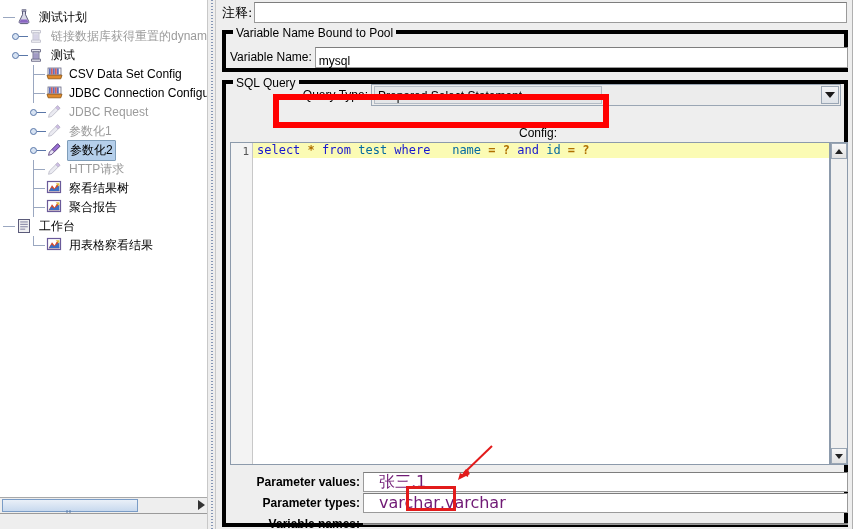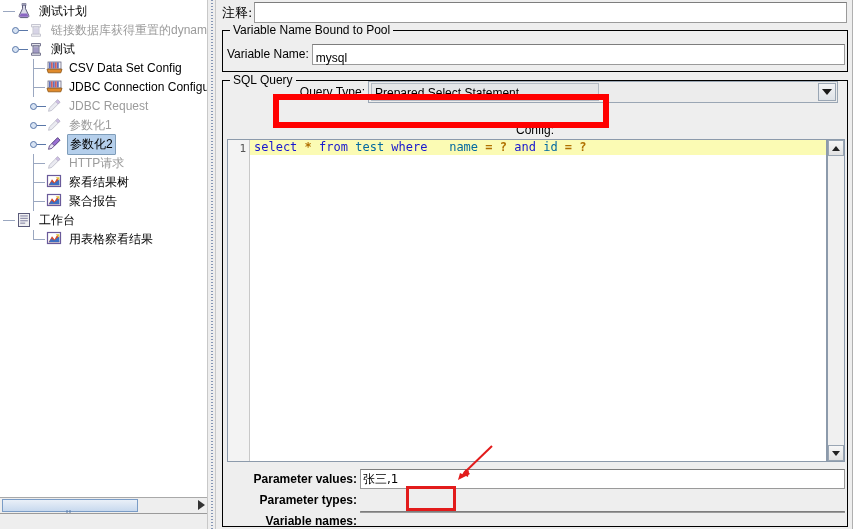--- a/index.html
+++ b/index.html
@@ -17,21 +17,21 @@
 
   
   #tree-panel {
     position: absolute; left: 0; top: 0;
     width: 207px; height: 513px;
     background: #ffffff;
     border: 1px solid #9a9a9a;
     border-top: none; border-left: none;
     overflow: hidden;
   }
-  .tree-list { position: relative; padding: 2px 0 0 0; }
+  .tree-list { position: relative; padding: 8px 0 0 0; }
   .tree-row {
     position: relative;
     height: 19px;
     display: flex;
     align-items: center;
     white-space: nowrap;
     font-size: 12px;
     color: #000;
   }
   .tree-row .lbl { line-height: 19px; padding: 0 2px; }
@@ -148,21 +148,21 @@
     box-sizing: border-box;
     font-size: 12px;
     padding: 0 3px;
     line-height: 19px;
     color: #000;
   }
 
   
   .group {
     position: absolute;
-    border: 1px solid #000000;
+    border: 4px solid #000000;
     background: transparent;
     box-sizing: border-box;
   }
   .group > .g-title {
     position: absolute; top: -8px; left: 7px;
     background: #eeeeee;
     padding: 0 3px;
     font-size: 12px;
     color: #000;
     white-space: nowrap;
@@ -294,36 +294,36 @@
   .sb-btn .tri-down {
     width: 0; height: 0;
     border-left: 4px solid transparent; border-right: 4px solid transparent;
     border-top: 5px solid #222;
   }
 
   
   .param-row {
     position: absolute; left: 4px;
     width: 618px; height: 20px;
-    display: flex; align-items: flex-start;
+    display: flex; align-items: center;
   }
   .param-row .plabel {
     width: 130px; text-align: right;
     font-size: 12px; line-height: 20px;
     padding-right: 3px; white-space: nowrap;
     font-weight: bold;
     color: #000;
   }
   .param-row .pinput {
     flex: 1; background: #fff;
     border: 1px solid #9a9a9a; border-top-color: #7d7d7d;
     box-sizing: border-box;
-    font-size: 12px; line-height: 18px;
-    padding: 0 2px;
-    color: #000000;
+    font-size: 16px; line-height: 18px;
+    padding: 0 15px;
+    color: #701a75;
     font-family: "DejaVu Sans", sans-serif;
     overflow: hidden;
   }
   #row-values { top: 388px; }
   #row-types  { top: 409px; }
   #row-names  { top: 430px; }
 
   
   .annot { position: absolute; pointer-events: none; }
   #annot-box-qtype {
@@ -617,20 +617,21 @@
           </div>
       </div>
 
       <div class="param-row" id="row-values">
         <div class="plabel">Parameter values:</div>
         <div class="pinput">张三,1</div>
       </div>
 
       <div class="param-row" id="row-types">
         <div class="plabel">Parameter types:</div>
+        <div class="pinput">varchar,varchar</div>
       </div>
 
       <div class="param-row" id="row-names">
         <div class="plabel">Variable names:</div>
         <div class="pinput"></div>
       </div>
     </div>
   </div>
 
   <div id="frame-right-edge"></div>

